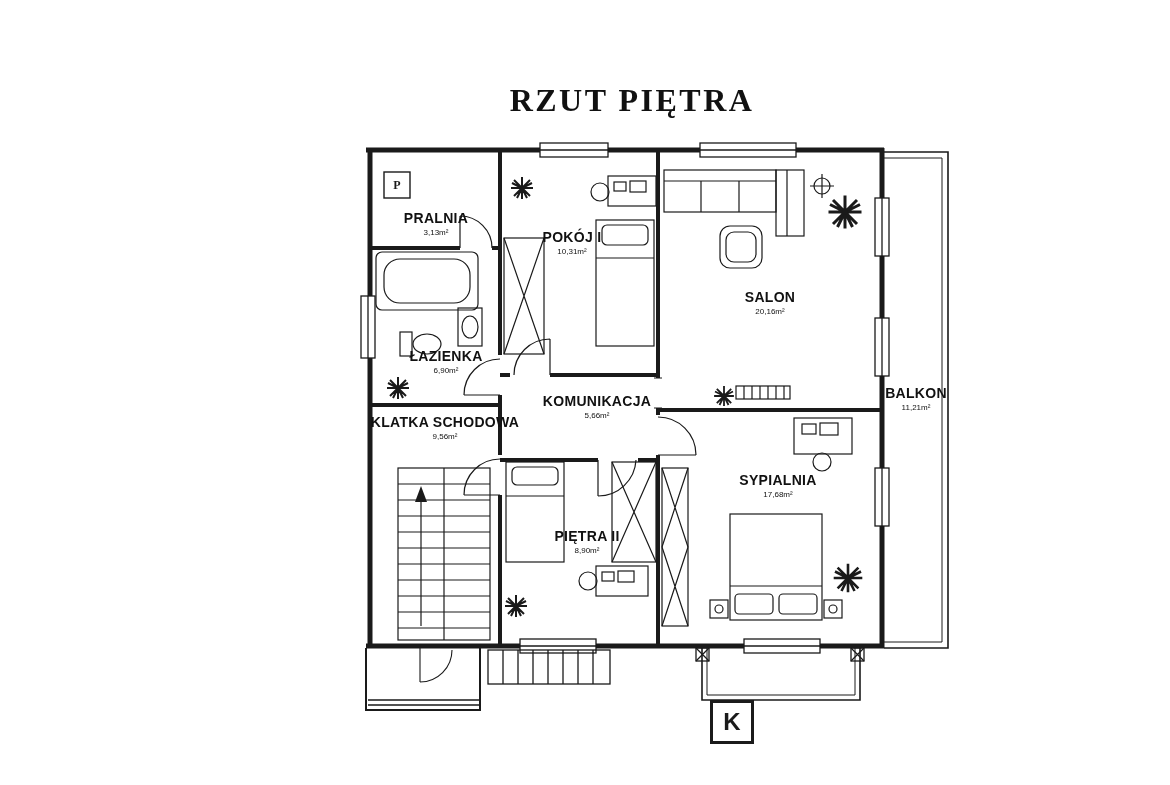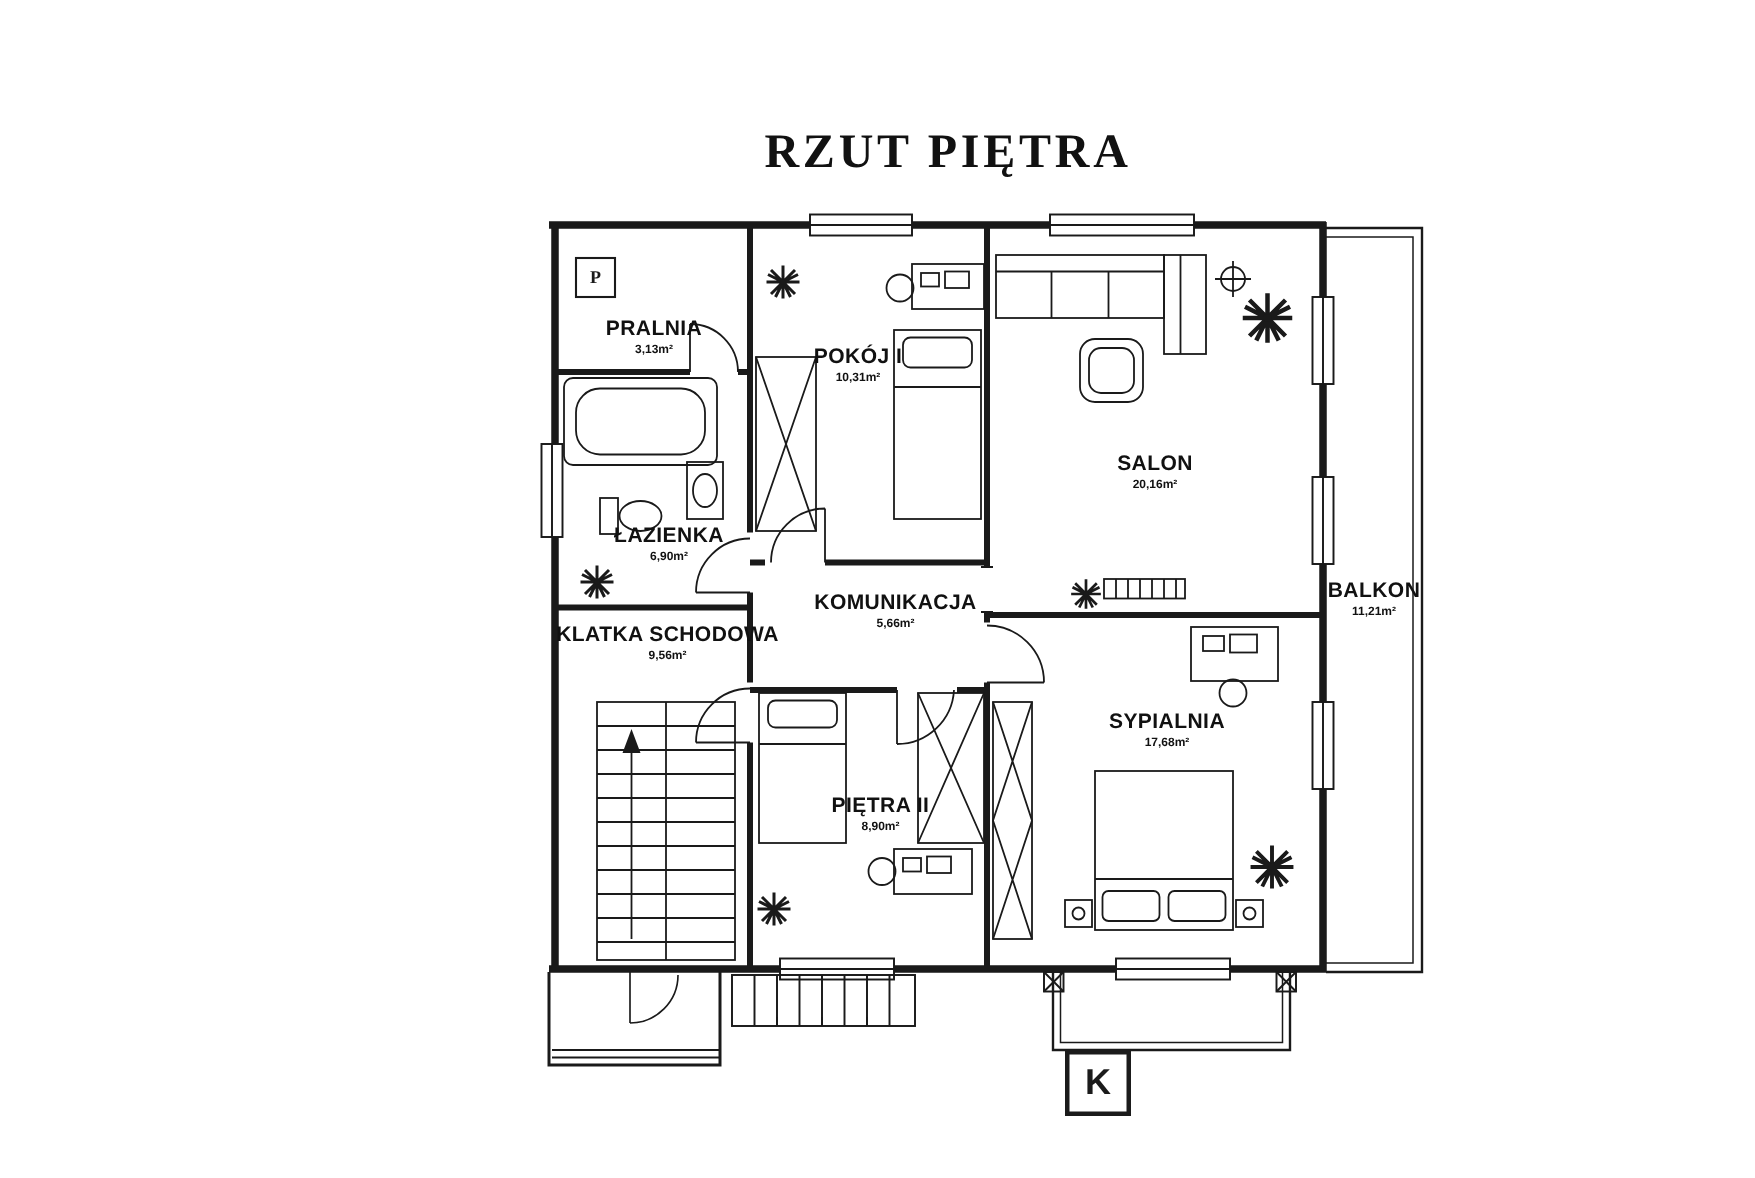--- a/index.html
+++ b/index.html
@@ -5,21 +5,21 @@
   html,body{margin:0;padding:0;background:#fff;}
   .canvas{position:relative;width:1016px;height:785px;background:#ffffff;overflow:hidden;
           font-family:"Liberation Sans",sans-serif;color:#1a1a1a;}
   .plan-svg{position:absolute;left:0;top:0;width:1170px;height:785px;}
   .title{position:absolute;top:82px;left:632px;transform:translateX(-50%);margin:0;
          font-family:"Liberation Serif",serif;font-size:32px;font-weight:700;
          letter-spacing:2.5px;white-space:nowrap;color:#111;}
   .room-label{position:absolute;transform:translate(-50%,-50%);text-align:center;
               white-space:nowrap;line-height:1.35;color:#111;}
   .room-name{display:block;font-size:14px;font-weight:700;letter-spacing:.3px;}
-  .room-area{display:block;font-size:8px;font-weight:700;}
+  .room-area{display:block;font-size:8px;font-weight:400;}
   .washer-label{position:absolute;left:397px;top:185px;transform:translate(-50%,-50%);
                 font-family:"Liberation Serif",serif;font-size:12px;font-weight:700;}
   .logo{position:absolute;left:710px;top:700px;display:flex;align-items:flex-start;gap:13px;}
   .logo-box{width:44px;height:44px;border:3px solid #1b1b1b;box-sizing:border-box;
             display:flex;align-items:center;justify-content:center;
             font-size:24px;font-weight:700;color:#1b1b1b;}
   .logo-name{font-size:28px;font-weight:700;letter-spacing:6px;line-height:1;color:#1b1b1b;}
   .logo-sub{font-size:11px;font-weight:700;letter-spacing:2.4px;color:#333;margin-top:5px;}
 </style>
 </head>
@@ -179,21 +179,21 @@
   </svg>
 
   <div class="room-label" style="left:436px;top:224px">
     <span class="room-name">PRALNIA</span>
     <span class="room-area">3,13m²</span>
   </div>
   <div class="room-label" style="left:572px;top:243px">
     <span class="room-name">POKÓJ I</span>
     <span class="room-area">10,31m²</span>
   </div>
-  <div class="room-label" style="left:770px;top:314px">
+  <div class="room-label" style="left:770px;top:303px">
     <span class="room-name">SALON</span>
     <span class="room-area">20,16m²</span>
   </div>
   <div class="room-label" style="left:446px;top:362px">
     <span class="room-name">ŁAZIENKA</span>
     <span class="room-area">6,90m²</span>
   </div>
   <div class="room-label" style="left:445px;top:428px">
     <span class="room-name">KLATKA SCHODOWA</span>
     <span class="room-area">9,56m²</span>

